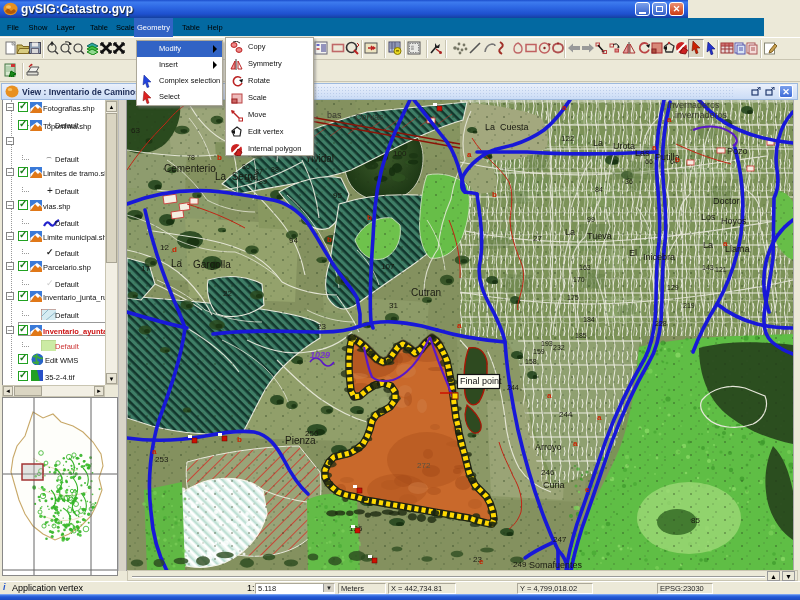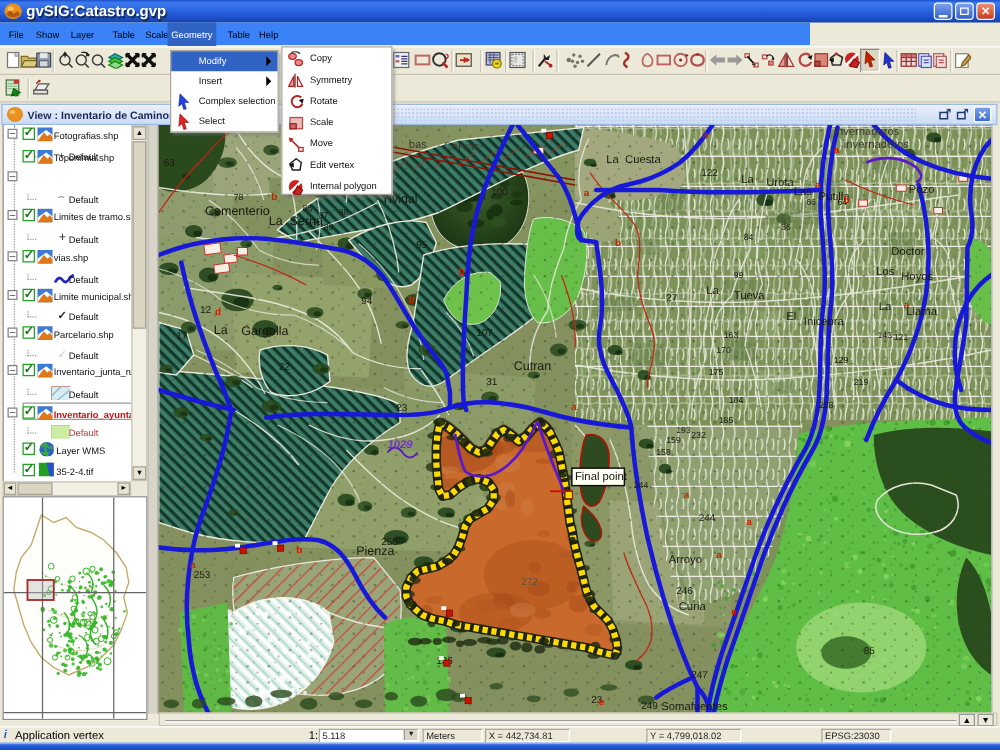--- a/index.html
+++ b/index.html
@@ -1,23 +1,23 @@
 <!DOCTYPE html>
 <html><head><meta charset="utf-8">
 <style>
 *{margin:0;padding:0;box-sizing:border-box}
 html,body{width:800px;height:600px;overflow:hidden;font-family:"Liberation Sans",sans-serif;background:#ECE9D8}
 #app{position:relative;width:800px;height:600px}
 .abs{position:absolute}
 
-#title{left:0;top:0;width:800px;height:18px;background:linear-gradient(180deg,#1C4ECC 0%,#3D7BEE 12%,#2E68E4 40%,#1E50CE 78%,#15409F 100%);color:#fff;font-weight:bold;font-size:12px;line-height:18px}
+#title{left:0;top:0;width:688px;height:18px;background:linear-gradient(180deg,#1C4ECC 0%,#3D7BEE 12%,#2E68E4 40%,#1E50CE 78%,#15409F 100%);color:#fff;font-weight:bold;font-size:12px;line-height:18px}
 #title .txt{position:absolute;left:21px;top:0;text-shadow:1px 1px 1px #123}
 .tbtn{position:absolute;top:2px;width:15px;height:14px;border-radius:3px;border:1px solid #fff;font-size:9px;color:#fff;text-align:center;line-height:12px;font-weight:bold}
 
-#menubar{left:0;top:18px;width:648px;height:19px;background:#3b82f6;font-size:7.5px;border-bottom:1px solid #ECE9D8}
+#menubar{left:0;top:18px;width:764px;height:19px;background:#0369a1;font-size:7.5px;border-bottom:1px solid #ECE9D8}
 .mitem{position:absolute;top:0;height:19px;line-height:19px;color:#000;text-align:center}
 .mitem.hl{background:#3163C5;color:#fff}
 
 #tb1{left:0;top:37px;width:800px;height:23px;background:#ECE9D8;border-top:1px solid #fff;border-bottom:1px solid #C9C5B2}
 #tb2{left:0;top:61px;width:800px;height:21px;background:#ECE9D8;border-bottom:1px solid #C9C5B2}
 .ic{position:absolute;top:3px;width:17px;height:17px}
 
 #iwin{left:1px;top:83px;width:797px;height:17px;background:linear-gradient(180deg,#EAF0FB,#CBDCF6);border:1px solid #9DB9DE;}
 #iwin .dots{position:absolute;left:150px;top:2px;right:64px;bottom:2px;background-image:radial-gradient(#BCCDEA 0.8px,transparent 0.9px);background-size:3px 3px}
 #iwin .t{position:absolute;left:20px;top:3px;font-size:8.5px;font-weight:bold;color:#1A2A55}
@@ -437,21 +437,21 @@
           <rect x="0" y="0" width="17" height="12" fill="#CCEBA4" stroke="#A8C880"></rect>
         </svg>
         <span class="ttxt" style="left:52px;color:#CC3333">Default</span>
       </div>
 <div class="trow" style="top:253px;left:0;width:103px">
         <span class="cb" style="left:15px"></span>
         <svg style="position:absolute;left:28px;top:0px" width="12" height="12">
           <circle cx="6.5" cy="6.5" r="6" fill="#2864C8"></circle>
           <path d="M2,4 Q5,2 7,4 Q9,6 12,5 M2,9 Q5,11 8,9 M6,1 Q4,6 7,12" stroke="#3CA83C" stroke-width="1.8" fill="none"></path>
         </svg>
-        <span class="ttxt" style="left:42px">Layer WMS</span>
+        <span class="ttxt" style="left:42px">Edit WMS</span>
       </div>
 <div class="trow" style="top:270px;left:0;width:103px">
         <span class="cb" style="left:15px"></span>
         <svg style="position:absolute;left:28px;top:0px" width="12" height="11">
           <rect width="13" height="12" fill="#22A022"></rect>
           <path d="M6,0 h7 v12 h-4 z" fill="#2850C8"></path>
         </svg>
         <span class="ttxt" style="left:42px">35-2-4.tif</span>
       </div>
     </div>

